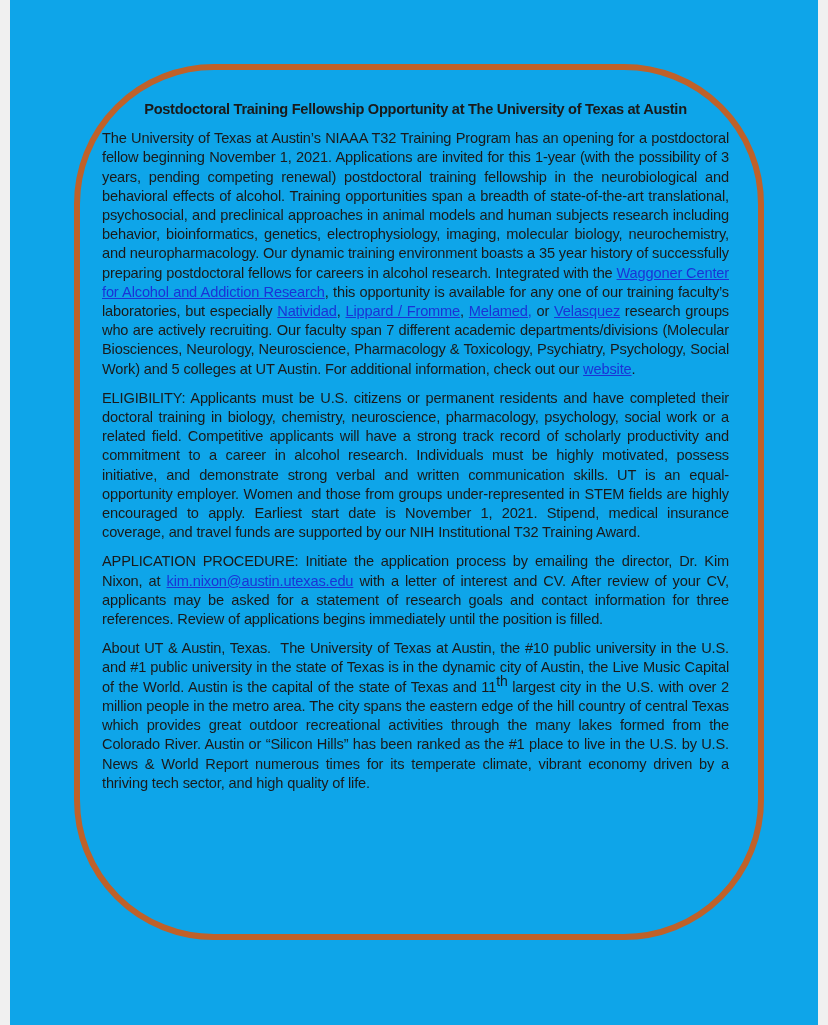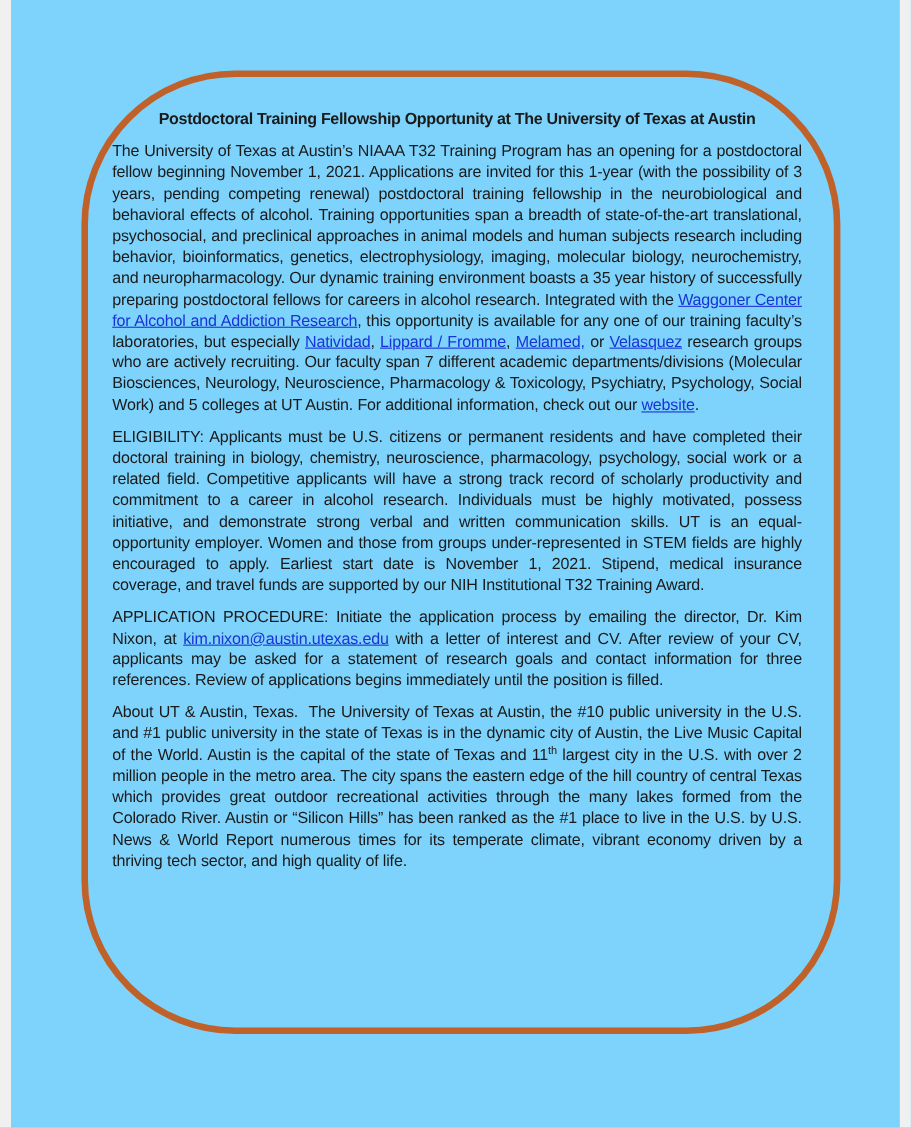--- a/index.html
+++ b/index.html
@@ -1,38 +1,38 @@
 <!DOCTYPE html>
 <html><head>
 <meta charset="utf-8">
 <style>
   html, body { margin:0; padding:0; }
   body {
     width:828px; height:1025px; background:#f0f0f0; position:relative; overflow:hidden;
     font-family: "Liberation Sans", sans-serif;
   }
   .page {
-    position:absolute; left:10px; top:0; width:808px; height:1025px; background:#7dd3fc;
+    position:absolute; left:10px; top:0; width:808px; height:1025px; background:#0ea5e9;
   }
   .frame {
     position:absolute; left:64px; top:64px; width:690px; height:876px;
     border:6px solid #BF6129; border-radius:140px; box-sizing:border-box;
   }
   .content {
     position:absolute; left:92px; top:100px; width:627px;
     font-size:14.6px; line-height:19.2px; color:#1a1a1a; text-align:justify;
     letter-spacing:-0.15px;
   }
   .title {
     font-weight:bold; text-align:center; font-size:14.6px; margin:0 0 10px 0; letter-spacing:-0.3px;
   }
   p { margin:0 0 10px 0; }
   a { color:#1a33d6; text-decoration:underline; }
   .u { }
-  sup { font-size:10px; line-height:0; }
+  sup { font-size:14px; line-height:0; }
 </style>
 </head>
 <body>
 
 <div class="page">
   <div class="frame"></div>
   <div class="content">
     <div class="title">Postdoctoral Training Fellowship Opportunity at The University of Texas at Austin</div>
 
     <p><span>The University of Texas at Austin’s NIAAA T32 Training Program has an opening for a postdoctoral fellow beginning November 1, 2021. Applications are invited for this 1-year (with the possibility of 3 years, pending competing renewal) postdoctoral training fellowship in the neurobiological and behavioral effects of alcohol. Training opportunities span a breadth of state-of-the-art translational, psychosocial, and preclinical approaches in animal models and human subjects research including behavior, bioinformatics, genetics, electrophysiology, imaging, molecular biology, neurochemistry, and neuropharmacology. Our dynamic training environment boasts a 35 year history of successfully preparing postdoctoral fellows for careers in alcohol research. Integrated with the </span><a>Waggoner Center for Alcohol and Addiction Research</a><span>, this opportunity is available for any one of our training faculty’s laboratories, but especially </span><a>Natividad</a><span>, </span><a>Lippard / Fromme</a><span>, </span><a>Melamed,</a><span> or </span><a>Velasquez</a><span> research groups who are actively recruiting. Our faculty span 7 different academic departments/divisions (Molecular Biosciences, Neurology, Neuroscience, Pharmacology &amp; Toxicology, Psychiatry, Psychology, Social Work) and 5 colleges at UT Austin. For additional information, check out our </span><a>website</a><span>.</span></p>

